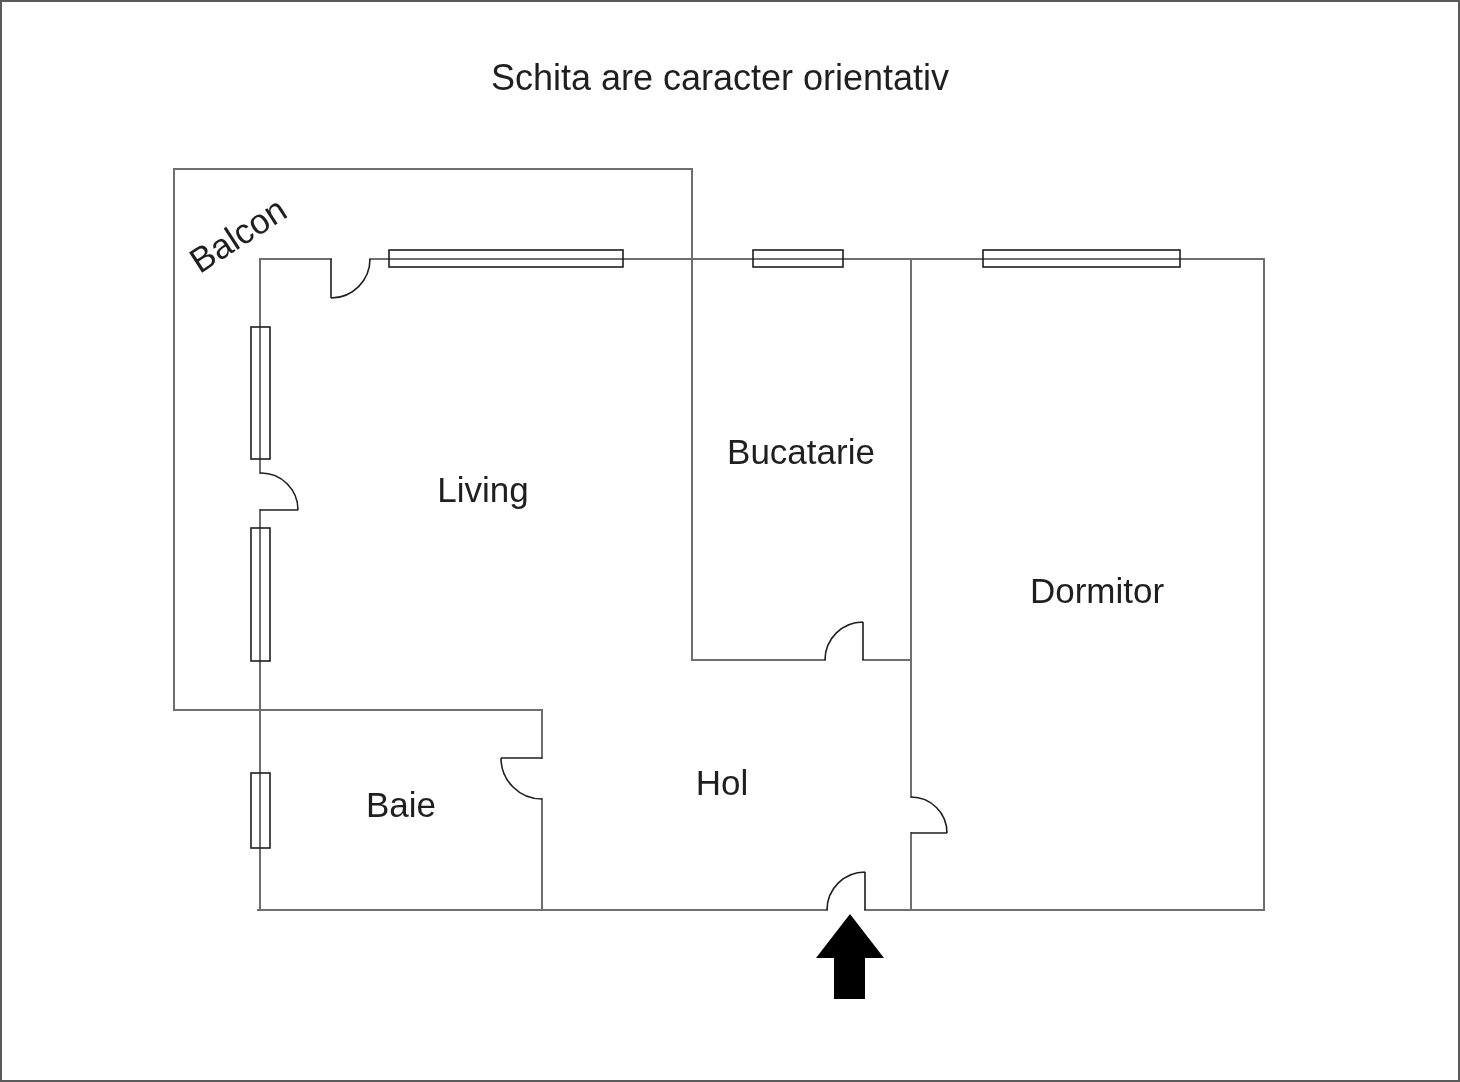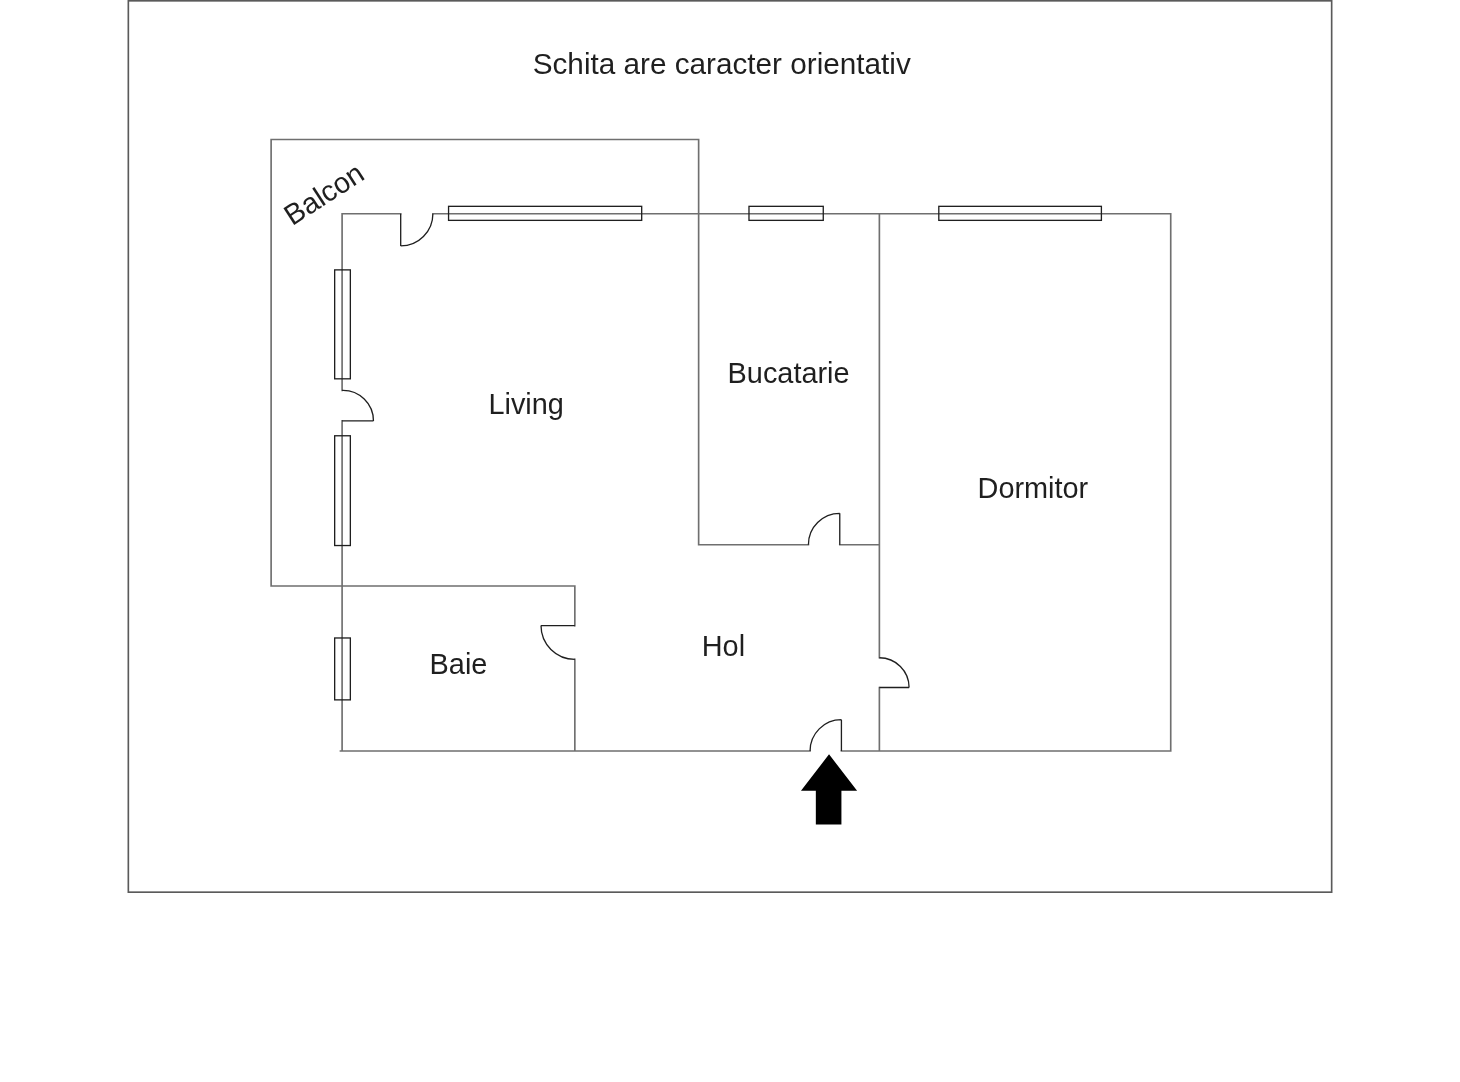--- a/index.html
+++ b/index.html
@@ -4,21 +4,21 @@
 <style>
   html, body {
     margin: 0;
     padding: 0;
     background: #ffffff;
     font-family: "Liberation Sans", sans-serif;
   }
   .canvas {
     position: relative;
     width: 1460px;
-    height: 893px;
+    height: 1082px;
     background: #ffffff;
     overflow: hidden;
   }
   .canvas svg {
     display: block;
     width: 100%;
     height: 100%;
   }
   text {
     font-family: "Liberation Sans", sans-serif;

